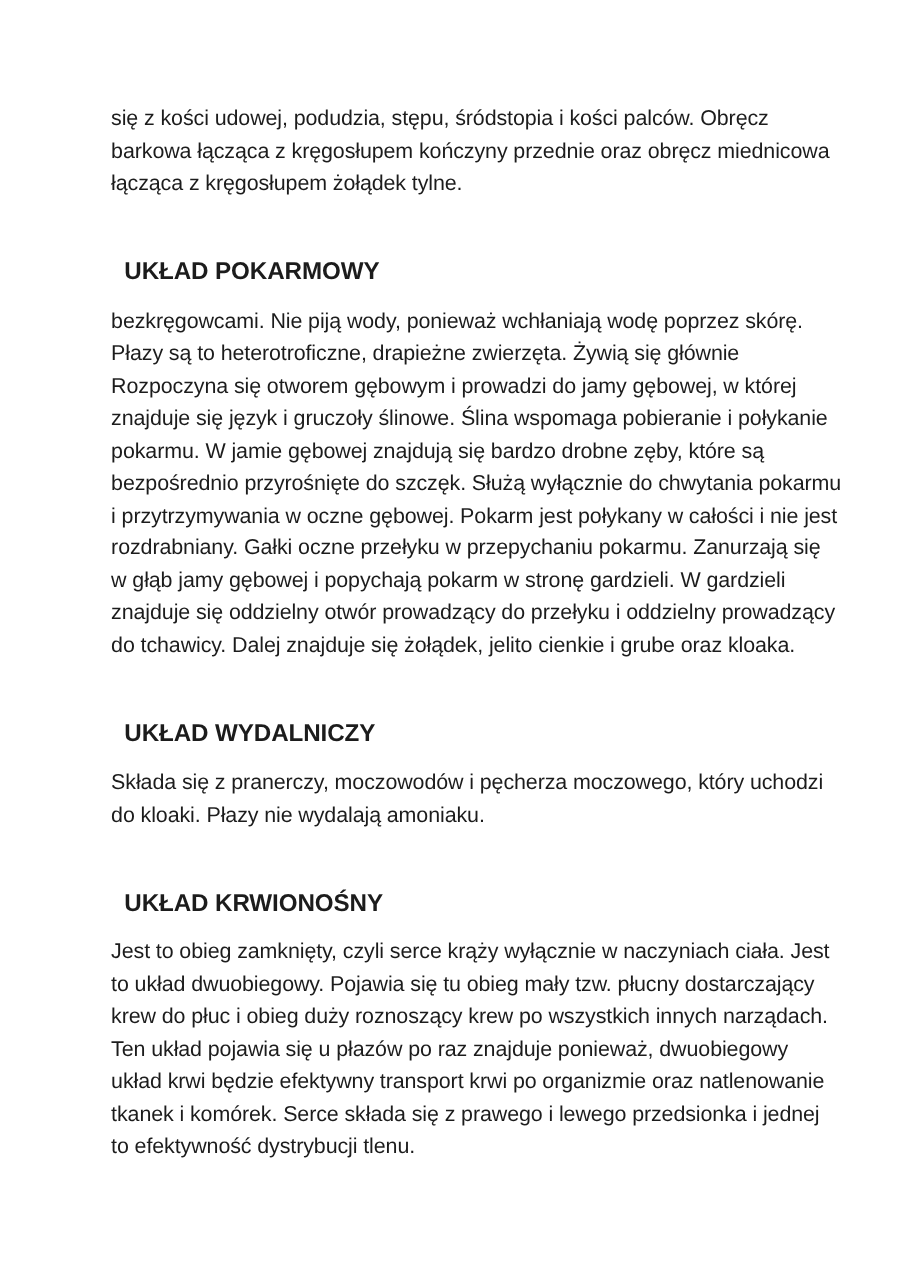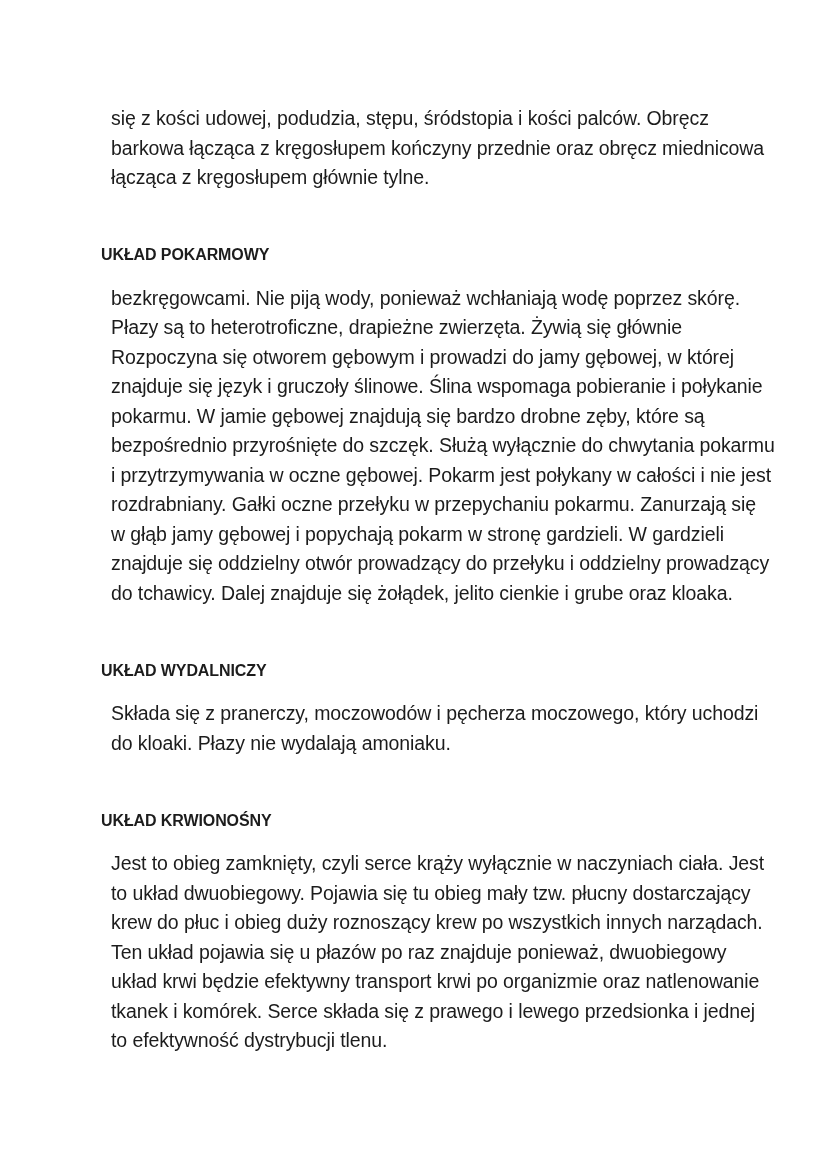--- a/index.html
+++ b/index.html
@@ -16,53 +16,53 @@
     font-family: "Liberation Sans", sans-serif;
     color: #1c1c1c;
   }
   .content {
     position: absolute;
     top: 90px;
     left: 97px;
     width: 660px;
   }
   .para {
-    margin: 14px;
+    margin: 4px;
     padding: 0;
   }
   .line {
     display: block;
     font-size: 19.5px;
     line-height: 29.5px;
     white-space: pre;
     letter-spacing: -0.1px;
   }
   .heading {
     display: block;
-    margin: 4px;
-    font-size: 16px;
+    margin: 16px;
+    font-size: 22px;
     line-height: 29.5px;
     font-weight: bold;
     white-space: pre;
     letter-spacing: -0.1px;
   }
   .blank-line {
     height: 29.5px;
   }
 </style>
 </head>
 <body>
 
 <div class="page">
   <div class="content">
 
     <p class="para">
       <span class="line">się z kości udowej, podudzia, stępu, śródstopia i kości palców. Obręcz</span>
       <span class="line">barkowa łącząca z kręgosłupem kończyny przednie oraz obręcz miednicowa</span>
-      <span class="line">łącząca z kręgosłupem głównie tylne.</span>
+      <span class="line">łącząca z kręgosłupem żołądek tylne.</span>
     </p>
 
     <div class="blank-line"></div>
 
     <h2 class="heading">UKŁAD POKARMOWY</h2>
     <p class="para">
       <span class="line">bezkręgowcami. Nie piją wody, ponieważ wchłaniają wodę poprzez skórę.</span>
       <span class="line">Płazy są to heterotroficzne, drapieżne zwierzęta. Żywią się głównie</span>
       <span class="line">Rozpoczyna się otworem gębowym i prowadzi do jamy gębowej, w której</span>
       <span class="line">znajduje się język i gruczoły ślinowe. Ślina wspomaga pobieranie i połykanie</span>

